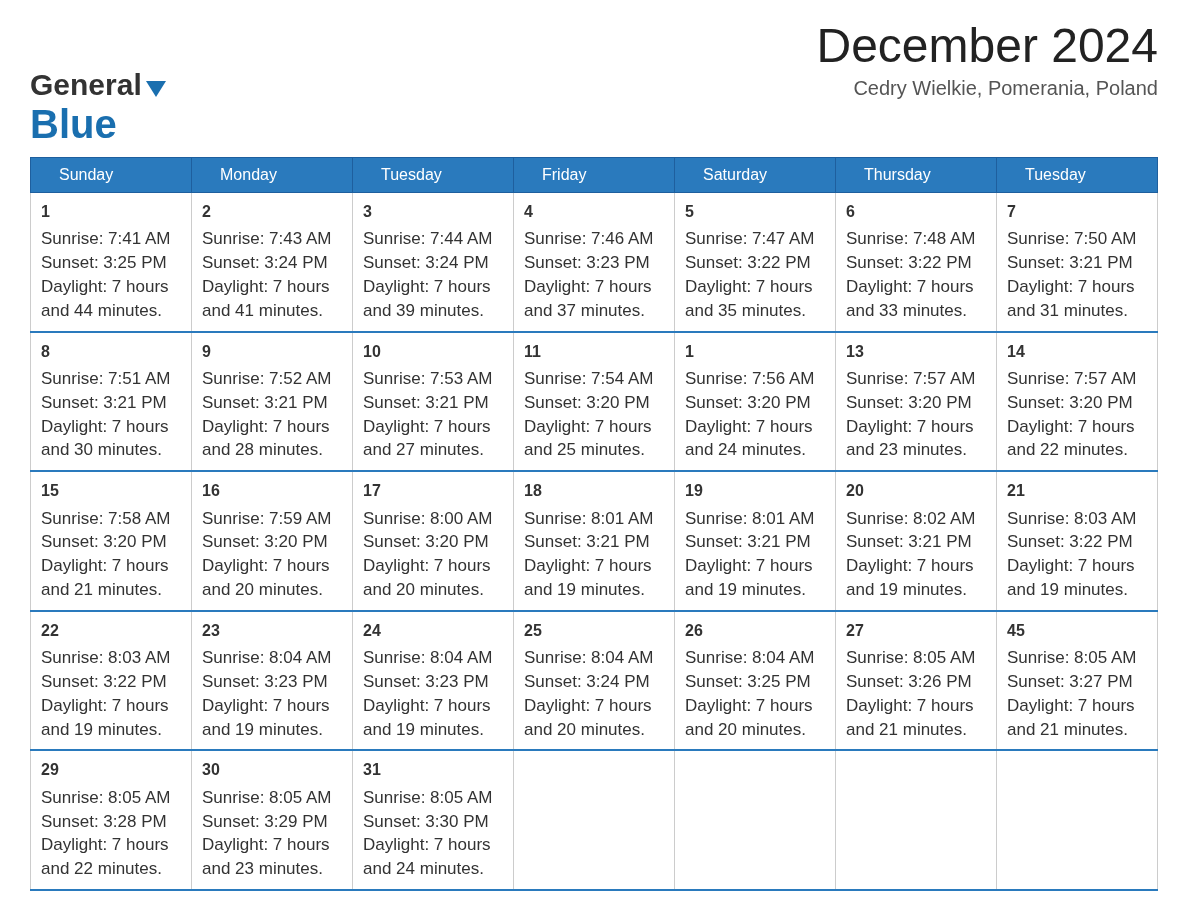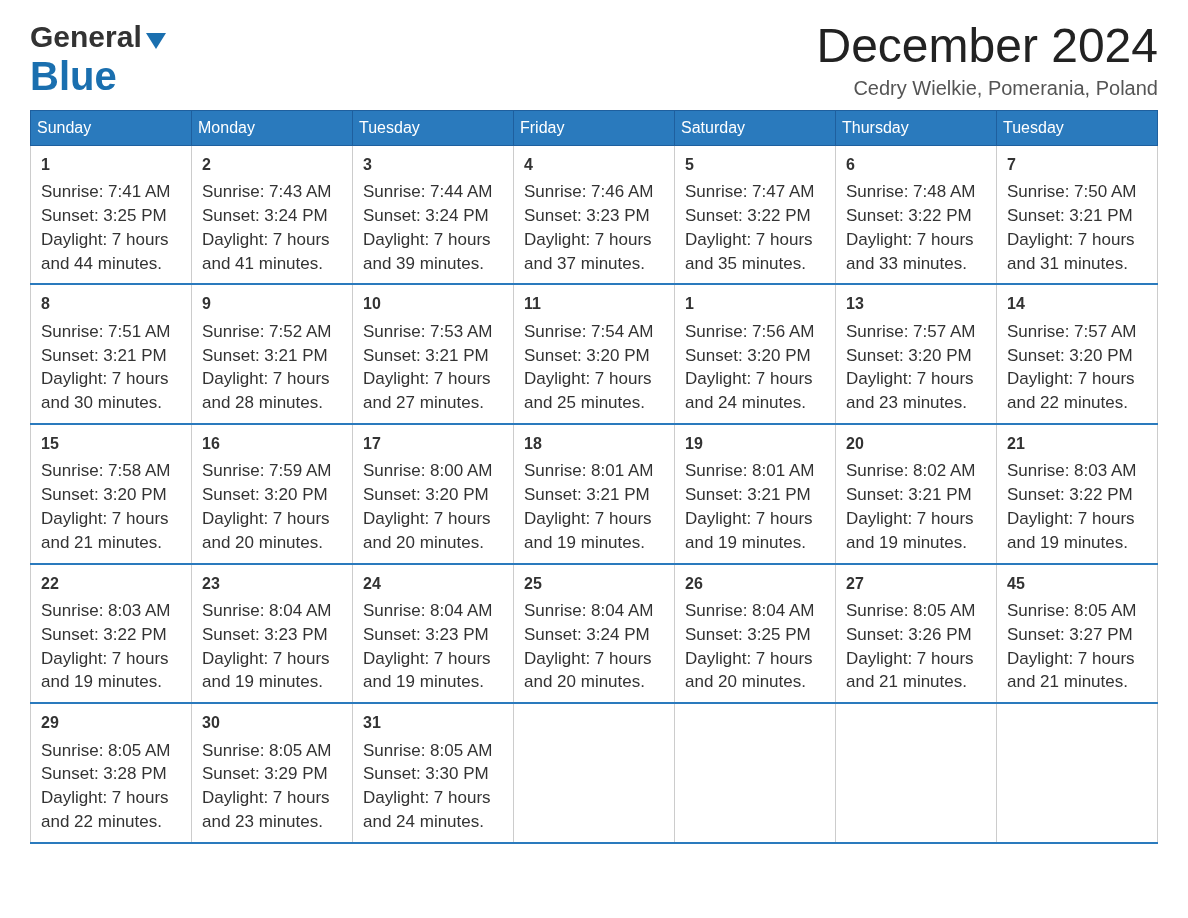--- a/index.html
+++ b/index.html
@@ -18,20 +18,21 @@
       margin-bottom: 10px;
     }
     .logo {
       display: flex;
       flex-direction: column;
       align-items: flex-start;
     }
     .logo-row {
       display: flex;
       align-items: center;
+      margin-top: 48px;
     }
     .title-section {
       text-align: right;
     }
     .month-title {
       font-size: 48px;
       font-weight: normal;
       color: #222;
       line-height: 1.1;
     }
@@ -43,21 +44,21 @@
     .calendar {
       width: 100%;
       border-collapse: collapse;
       margin-top: 10px;
     }
     .calendar thead tr th {
       background-color: #2a7abd;
       color: #fff;
       font-size: 16px;
       font-weight: normal;
-      padding: 8px 6px;
+      padding: 8px 28px;
       text-align: left;
       border: 1px solid #1e5f9e;
     }
     .calendar tbody tr td {
       vertical-align: top;
       padding: 8px 10px;
       border: 1px solid #ccc;
       font-size: 13px;
       line-height: 1.4;
       width: 14.28%;

